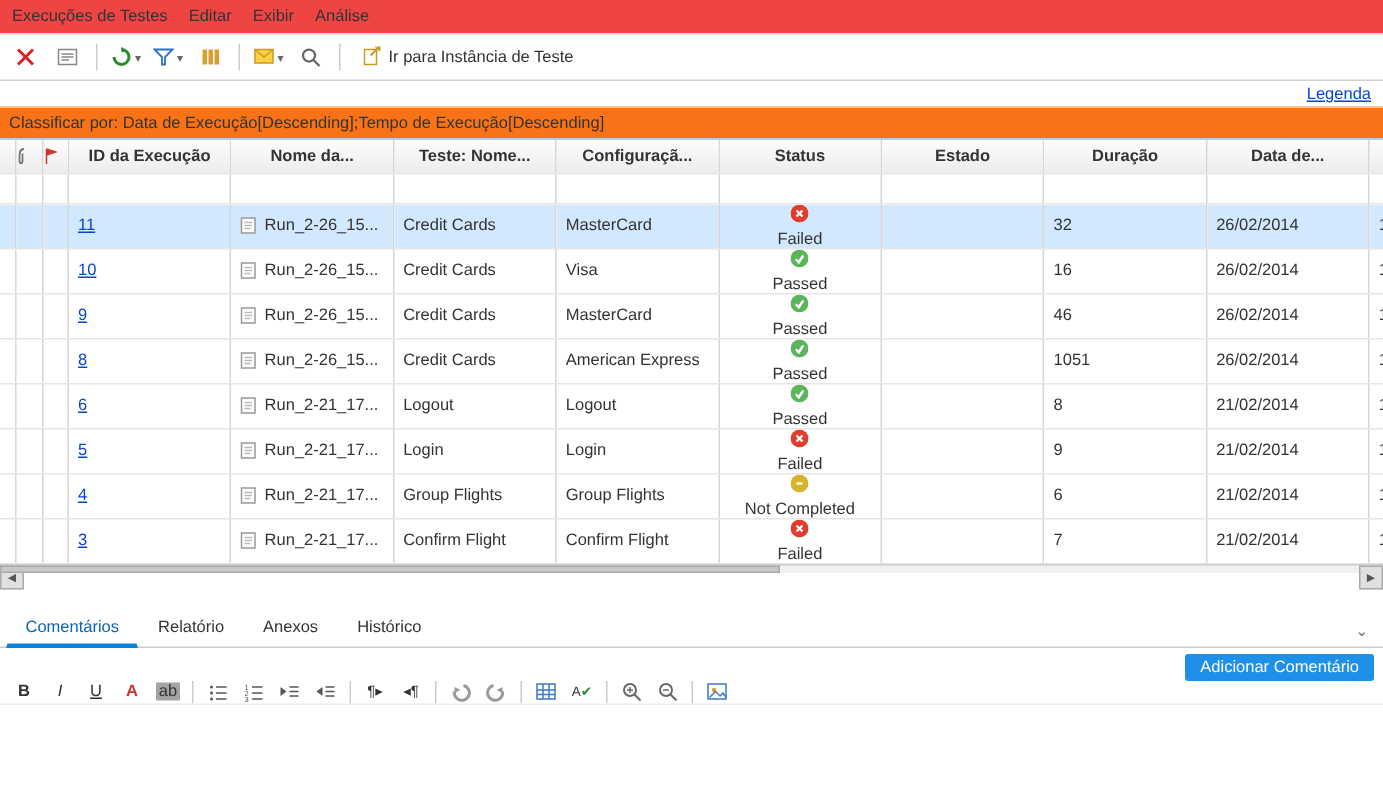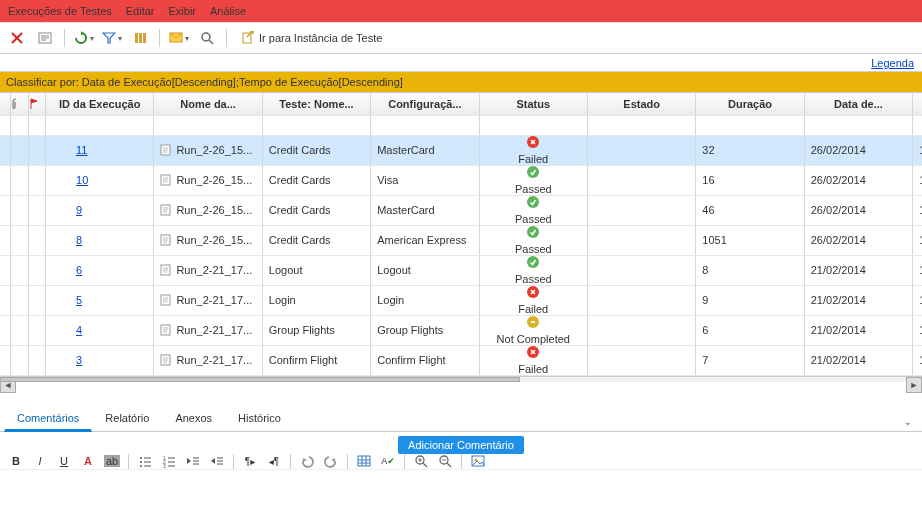--- a/index.html
+++ b/index.html
@@ -13,21 +13,21 @@
   
   .toolbar { display:flex; align-items:center; gap:6px; padding:4px 6px; background:#fff; border-bottom:1px solid #d0d0d0; }
   .tbtn { display:inline-flex; align-items:center; justify-content:center; width:22px; height:22px; border-radius:2px; cursor:pointer; }
   .tsep { width:1px; height:18px; background:#ccc; margin:0 2px; }
   .txtbtn { display:inline-flex; align-items:center; gap:4px; padding:0 6px; height:22px; cursor:pointer; }
   .dd::after { content:"▾"; font-size:8px; margin-left:2px; color:#666; }
 
   .legend-row { display:flex; justify-content:flex-end; padding:3px 8px 2px; }
   .legend-row a { color:#0645cc; text-decoration:underline; cursor:pointer; }
 
-  .sortbar { padding:4px 6px; background:#eab308; border-top:1px solid #d0d0d0; border-bottom:1px solid #c8c8c8; }
+  .sortbar { padding:4px 6px; background:#f97316; border-top:1px solid #d0d0d0; border-bottom:1px solid #c8c8c8; }
 
   
   .grid-wrap { overflow-x:auto; overflow-y:hidden; flex:0 0 auto; }
   .grid { border-collapse:collapse; width:1000px; table-layout:fixed; }
   .grid th, .grid td { border-right:1px solid #d6d6d6; border-bottom:1px solid #e6e6e6; padding:0; height:20px; overflow:hidden; white-space:nowrap; text-overflow:ellipsis; }
   .grid thead th { background:linear-gradient(#fdfdfd,#ececec); height:22px; font-weight:bold; text-align:center; position:relative; }
   .grid thead tr.filters td { background:#fff; height:20px; }
   .grid tbody tr.selected { background:#d1e8ff !important; }
 
   .col-handle { width:10px; }
@@ -37,37 +37,37 @@
   .col-name   { width:100px; }
   .col-test   { width:100px; }
   .col-conf   { width:100px; }
   .col-status { width:100px; }
   .col-state  { width:100px; }
   .col-dur    { width:100px; }
   .col-date   { width:100px; }
   .col-time   { width:80px; }
 
   .cell { display:flex; align-items:center; padding:0 6px; height:20px; gap:4px; overflow:hidden; }
-  .cell.link a { color:#0645cc; text-decoration:underline;margin-left:24px; }
+  .cell.link a { color:#0645cc; text-decoration:underline; }
   .run-icon { width:12px; height:12px; display:inline-flex; }
   .status-cell { display:flex; align-items:center; gap:5px; padding:0 6px;flex-direction:column; }
   .st-icon { width:12px; height:12px; border-radius:50%; display:inline-block; flex:0 0 auto; }
 
   .hscroll { height:16px; background:#f0f0f0; border-top:1px solid #ccc; position:relative; }
   .hscroll .thumb { position:absolute; left:0; top:0; height:100%; width:520px; background:#c8c8c8; border:1px solid #aaa; }
   .hscroll .arrow { position:absolute; top:0; width:16px; height:16px; background:#e0e0e0; border:1px solid #aaa; display:flex; align-items:center; justify-content:center; font-size:9px; color:#555;}
   .hscroll .arrow.left{left:0;} .hscroll .arrow.right{right:0;}
 
   
   .tabs-row { display:flex; align-items:flex-end; border-bottom:1px solid #ccc; padding:0 4px; margin-top:22px; position:relative;}
   .tab { padding:6px 12px 5px; cursor:pointer; color:#333; border:1px solid transparent; border-bottom:none; position:relative; top:1px; }
   .tab.active { color:#0a64b4; border-bottom:3px solid #0a84d8; font-weight:normal; }
   .tabs-row .collapse { margin-left:auto; padding:0 6px 4px; color:#666; cursor:pointer; font-size:10px;}
 
-  .add-row { display:flex; justify-content:center; padding:4px 6px 0; }
+  .add-row { display:flex; justify-content:flex-end; padding:4px 6px 0; }
   .add-btn { background:#1e90e8; color:#fff; padding:3px 10px; font-size:11px; cursor:pointer; border-radius:2px; }
 
   
   .ed-toolbar { display:flex; align-items:center; gap:4px; padding:4px 6px; border-bottom:1px solid #eee; flex-wrap:nowrap; overflow:hidden;}
   .edbtn { width:20px; height:20px; display:inline-flex; align-items:center; justify-content:center; cursor:pointer; border-radius:2px; }
   .edsep { width:1px; height:16px; background:#ccc; margin:0 2px; }
   .editor-area { flex:1; min-height:60px; }
 
   svg { display:block; }
 </style>

